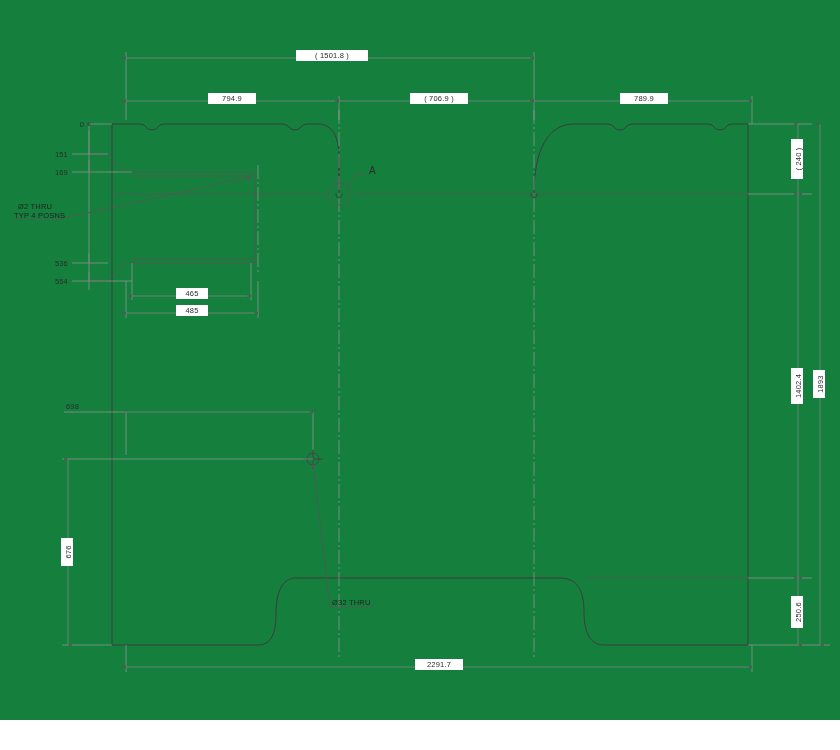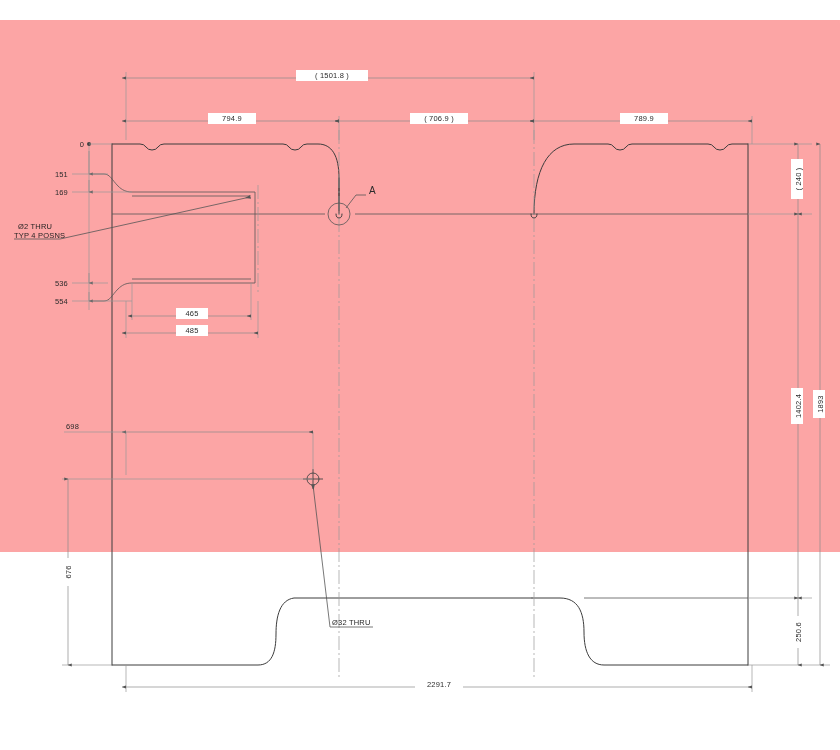--- a/index.html
+++ b/index.html
@@ -9,23 +9,22 @@
   }
   body {
     width: 840px;
     height: 750px;
     font-family: "Liberation Sans", sans-serif;
     overflow: hidden;
   }
   #drawing-root {
     position: relative;
     width: 840px;
-    height: 532px;
-    background: #fca5a5;
-    margin-top: 20px;
+    height: 720px;
+    background: #15803d;
   }
   svg#cad {
     display: block;
     width: 840px;
     height: 750px;
   }
   .part-line {
     fill: none;
     stroke: #3c3c3c;
     stroke-width: 1;

